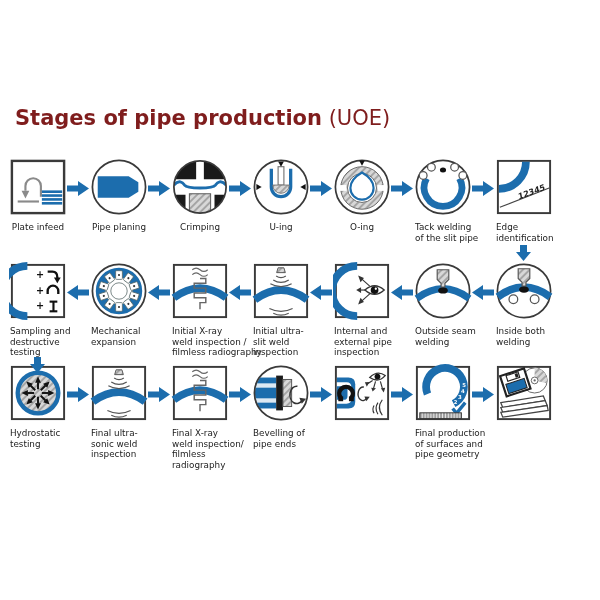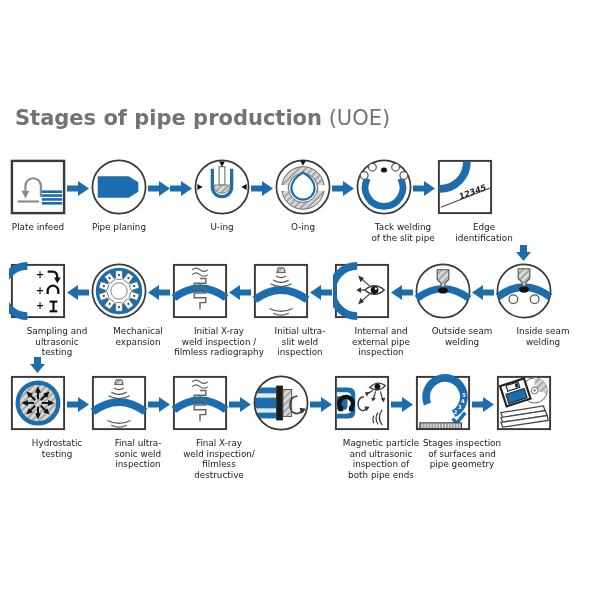--- a/index.html
+++ b/index.html
@@ -1,27 +1,27 @@
 <!DOCTYPE html>
 <html><head>
 <meta charset="utf-8">
 <style>
   html,body{margin:0;padding:0;background:#fff;}
   body{width:600px;height:600px;font-family:"DejaVu Sans","Liberation Sans",sans-serif;}
   .diagram{position:relative;width:600px;height:600px;background:#fff;overflow:hidden;}
-  .title{position:absolute;left:15px;top:106px;font-size:21px;font-weight:bold;color:#737373;margin:0;white-space:nowrap;}
+  .title{position:absolute;left:15px;top:106px;font-size:21px;font-weight:bold;color:#7f1d1d;margin:0;white-space:nowrap;}
   .title .suffix{font-weight:normal;}
   .row{position:absolute;left:8px;display:flex;align-items:flex-start;}
-  .row-0{top:158px}.row-1{top:262px}.row-2{top:374px}
+  .row-0{top:158px}.row-1{top:262px}.row-2{top:364px}
   .step{width:59px;display:flex;flex-direction:column;flex:none;}
   .icon{width:58px;height:58px;margin:0 auto;}
   .icon svg{display:block;}
   .icon text{font-family:"DejaVu Sans","Liberation Sans",sans-serif;}
   .arrow{width:22px;flex:none;margin-top:23px;display:flex;justify-content:center;}
-  .label{font-size:8.8px;line-height:1.22;color:#222;margin-top:6px;white-space:pre-line;width:94px;text-align:center;margin-left:2px;}
+  .label{font-size:8.8px;line-height:1.22;color:#222;margin-top:6px;white-space:pre-line;width:94px;text-align:left;margin-left:2px;}
   .label.center{text-align:center;margin-left:-17px;}
   .connector{position:absolute;}
   .connector-1{left:516px;top:245px;}
   .connector-2{left:30px;top:357px;}
 </style>
 </head>
 <body>
 
 <svg width="0" height="0" style="position:absolute" aria-hidden="true">
   <defs>
@@ -68,20 +68,42 @@
     <polygon points="8,19 40,19 50,25 50,35 40,41 8,41" fill="#1c6dad"></polygon>
   </svg>
         </div>
         <div class="label center">Pipe planing</div>
       </div>
       <div class="arrow">
         <svg width="22" height="15" viewBox="0 0 22 15">
           <polygon points="0,4.5 11,4.5 11,0 22,7.5 11,15 11,10.5 0,10.5" fill="#1c6dad"></polygon>
         </svg>
       </div>
+      <div class="step">
+        <div class="icon">
+          <svg width="58" height="58" viewBox="0 0 60 60">
+    <defs>
+              <clipPath id="clipCrimp">
+                <circle cx="30" cy="30" r="27"></circle>
+              </clipPath>
+            </defs>
+    <circle cx="30" cy="30" r="27" fill="#fff"></circle>
+    <g clip-path="url(#clipCrimp)">
+      <rect x="4" y="1" width="22" height="21" fill="#1a1a1a"></rect>
+      <rect x="34" y="1" width="22" height="21" fill="#1a1a1a"></rect>
+      <rect x="2" y="38" width="13" height="21" fill="#1a1a1a"></rect>
+      <rect x="45" y="38" width="13" height="21" fill="#1a1a1a"></rect>
+      <rect x="19" y="37" width="22" height="22" fill="url(#hatch)" stroke="#555" stroke-width="1"></rect>
+      <path d="M3,28 c5,-6 9,-3 11,0 c3,4 29,4 32,0 c2,-3 6,-6 11,0" fill="none" stroke="#1c6dad" stroke-width="3"></path>
+    </g>
+    <circle cx="30" cy="30" r="27" fill="none" stroke="#3a3a3a" stroke-width="1.8"></circle>
+  </svg>
+        </div>
+        <div class="label center">Crimping</div>
+      </div>
       <div class="arrow">
         <svg width="22" height="15" viewBox="0 0 22 15">
           <polygon points="0,4.5 11,4.5 11,0 22,7.5 11,15 11,10.5 0,10.5" fill="#1c6dad"></polygon>
         </svg>
       </div>
       <div class="step">
         <div class="icon">
           <svg width="58" height="58" viewBox="0 0 60 60">
     <circle cx="30" cy="30" r="27.5" fill="#fff" stroke="#3a3a3a" stroke-width="1.8"></circle>
     <path d="M20,11 v19 a10 10 0 0 0 20 0 V11" fill="none" stroke="#1c6dad" stroke-width="3.4"></path>
@@ -166,21 +188,21 @@
     <path d="M40,33 v-3 a5.5 5.5 0 0 1 11 0 v3" fill="none" stroke="#111" stroke-width="2.4"></path>
     <text x="28" y="49" font-size="10" font-weight="bold" fill="#111">+</text>
     <g stroke="#111" stroke-width="2.2">
       <line x1="42" y1="41" x2="50" y2="41"></line>
       <line x1="46" y1="41" x2="46" y2="51"></line>
       <line x1="42" y1="51" x2="50" y2="51"></line>
     </g>
   </svg>
         </div>
         <div class="label">Sampling and
-ultrasonic
+destructive
 testing</div>
       </div>
       <div class="arrow">
         <svg width="22" height="15" viewBox="0 0 22 15">
           <polygon points="22,4.5 11,4.5 11,0 0,7.5 11,15 11,10.5 22,10.5" fill="#1c6dad"></polygon>
         </svg>
       </div>
       <div class="step">
         <div class="icon">
           <svg width="58" height="58" viewBox="0 0 60 60">
@@ -333,21 +355,21 @@
         <div class="icon">
           <svg width="58" height="58" viewBox="0 0 60 60">
     <circle cx="30" cy="30" r="27.5" fill="#fff" stroke="#3a3a3a" stroke-width="1.8"></circle>
     <path d="M3,36 Q30,16 57,36" fill="none" stroke="#1c6dad" stroke-width="8"></path>
     <polygon points="24,7 36,7 36,17 32,21 32,25 28,25 28,21 24,17" fill="url(#hatch)" stroke="#555" stroke-width="1.2"></polygon>
     <ellipse cx="30" cy="28.5" rx="5" ry="3.2" fill="#111"></ellipse>
     <circle cx="19" cy="38.5" r="4.5" fill="#fff" stroke="#555" stroke-width="1.3"></circle>
     <circle cx="41" cy="38.5" r="4.5" fill="#fff" stroke="#555" stroke-width="1.3"></circle>
   </svg>
         </div>
-        <div class="label">Inside seam
+        <div class="label">Inside both
 welding</div>
       </div>
     </div>
     <div class="row row-2">
       <div class="step">
         <div class="icon">
           <svg width="58" height="58" viewBox="0 0 60 60">
     <rect x="3" y="3" width="54" height="54" fill="#fff" stroke="#3a3a3a" stroke-width="2"></rect>
     <circle cx="30" cy="30" r="21" fill="url(#hatch)" stroke="#1c6dad" stroke-width="4.5"></circle>
     <g>
@@ -426,21 +448,21 @@
       <path d="M22,8 q4,-3.5 8,0 q4,3.5 8,0"></path>
       <path d="M22,13 q4,-3.5 8,0 q4,3.5 8,0"></path>
     </g>
     <path d="M3,37 Q30,17 57,37" fill="none" stroke="#1c6dad" stroke-width="8"></path>
     <path d="M30,17 h6 v5 h-12 v5 h12 v5 h-12 v5 h12 v5 h-6 v7" fill="none" stroke="#666" stroke-width="1.5"></path>
   </svg>
         </div>
         <div class="label">Final X-ray
 weld inspection/
 filmless
-destructive</div>
+radiography</div>
       </div>
       <div class="arrow">
         <svg width="22" height="15" viewBox="0 0 22 15">
           <polygon points="0,4.5 11,4.5 11,0 22,7.5 11,15 11,10.5 0,10.5" fill="#1c6dad"></polygon>
         </svg>
       </div>
       <div class="step">
         <div class="icon">
           <svg width="58" height="58" viewBox="0 0 60 60">
     <defs>
@@ -454,20 +476,22 @@
       <rect x="1" y="20" width="24" height="4.5" fill="#fff" opacity="0.85"></rect>
       <rect x="1" y="35.5" width="24" height="4.5" fill="#fff" opacity="0.85"></rect>
       <rect x="25" y="12" width="7" height="36" fill="#1a1a1a"></rect>
       <rect x="32" y="16" width="9" height="28" fill="url(#hatch)" stroke="#555" stroke-width="1"></rect>
       <path d="M47,23 a7 9 0 1 0 5,14" fill="none" stroke="#333" stroke-width="1.6"></path>
       <polygon points="49,35 56,36 51.5,41" fill="#333"></polygon>
     </g>
     <circle cx="30" cy="30" r="27.5" fill="none" stroke="#3a3a3a" stroke-width="1.8"></circle>
   </svg>
         </div>
+        <div class="label">Bevelling of
+pipe ends</div>
       </div>
       <div class="arrow">
         <svg width="22" height="15" viewBox="0 0 22 15">
           <polygon points="0,4.5 11,4.5 11,0 22,7.5 11,15 11,10.5 0,10.5" fill="#1c6dad"></polygon>
         </svg>
       </div>
       <div class="step">
         <div class="icon">
           <svg width="58" height="58" viewBox="0 0 60 60">
     <rect x="3" y="3" width="54" height="54" fill="#fff" stroke="#3a3a3a" stroke-width="2"></rect>
@@ -489,24 +513,20 @@
     <polygon points="33,19 37.5,18.5 35,23.5" fill="#333"></polygon>
     <polygon points="39.5,24.5 44.5,25 41,28.5" fill="#333"></polygon>
     <polygon points="49.5,25 54,24.5 52.5,29.5" fill="#333"></polygon>
     <g fill="none" stroke="#333" stroke-width="1.2">
       <path d="M51,37 q-6,8 0,16"></path>
       <path d="M46.5,40 q-4,6 0,12"></path>
       <path d="M42.5,43 q-2.5,4 0,8"></path>
     </g>
   </svg>
         </div>
-        <div class="label">Magnetic particle
-and ultrasonic
-inspection of
-both pipe ends</div>
       </div>
       <div class="arrow">
         <svg width="22" height="15" viewBox="0 0 22 15">
           <polygon points="0,4.5 11,4.5 11,0 22,7.5 11,15 11,10.5 0,10.5" fill="#1c6dad"></polygon>
         </svg>
       </div>
       <div class="step">
         <div class="icon">
           <svg width="58" height="58" viewBox="0 0 60 60">
     <rect x="3" y="3" width="54" height="54" fill="#fff" stroke="#3a3a3a" stroke-width="2"></rect>
@@ -515,21 +535,21 @@
       <text x="35" y="45">1</text>
       <text x="41" y="41">2</text>
       <text x="45.5" y="36">3</text>
       <text x="48.5" y="30">4</text>
       <text x="50" y="23.5">5</text>
     </g>
     <path d="M40,46 l4,5 l9,-11" fill="none" stroke="#1c6dad" stroke-width="3.5"></path>
     <rect x="6" y="50.5" width="43" height="6" fill="url(#ticks)" stroke="#333" stroke-width="1"></rect>
   </svg>
         </div>
-        <div class="label">Stages inspection
+        <div class="label">Final production
 of surfaces and
 pipe geometry</div>
       </div>
       <div class="arrow">
         <svg width="22" height="15" viewBox="0 0 22 15">
           <polygon points="0,4.5 11,4.5 11,0 22,7.5 11,15 11,10.5 0,10.5" fill="#1c6dad"></polygon>
         </svg>
       </div>
       <div class="step">
         <div class="icon">

